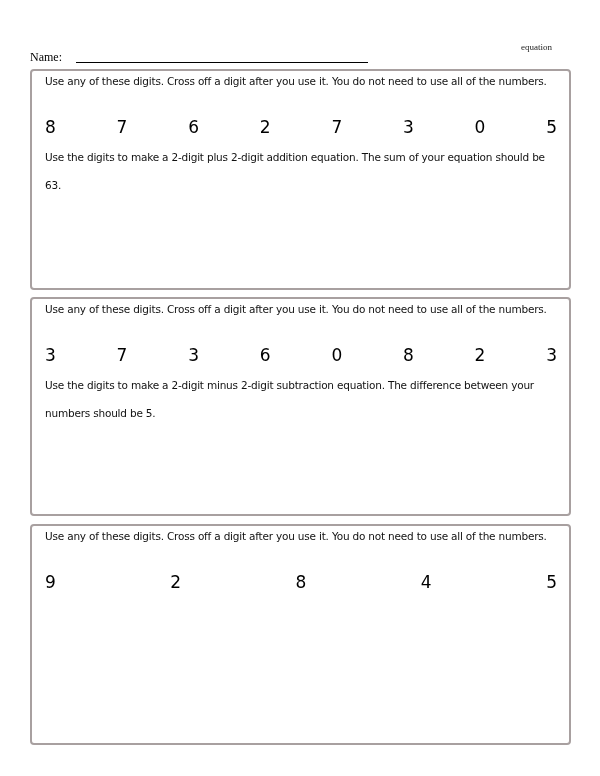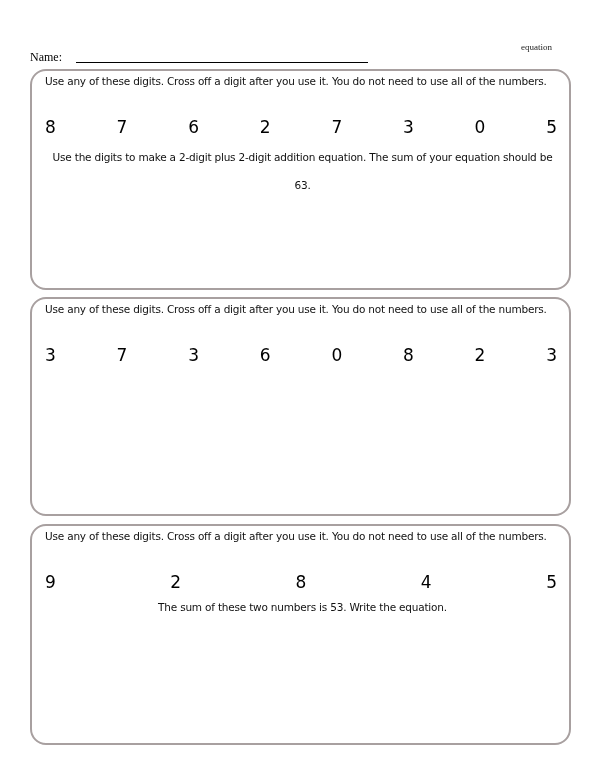--- a/index.html
+++ b/index.html
@@ -1,27 +1,27 @@
 <!DOCTYPE html>
 <html><head>
 <meta charset="utf-8">
 <style>
   html, body { margin: 0; padding: 0; background: #ffffff; }
   body { width: 600px; height: 776px; position: relative; overflow: hidden; font-family: "DejaVu Sans", sans-serif; color: #000; }
   .brand { position: absolute; left: 521px; top: 42px; font-family: "Liberation Serif", serif; font-size: 9px; color: #222; }
   .name-row { position: absolute; left: 30px; top: 50px; font-family: "Liberation Serif", serif; font-weight: normal; font-size: 12px; }
   .name-line { position: absolute; left: 76px; top: 62px; width: 292px; border-bottom: 1px solid #000; height: 0; }
-  .box { position: absolute; left: 30px; width: 537px; border: 2px solid #a8a0a0; border-radius: 16px; background: #fff; }
+  .box { position: absolute; left: 30px; width: 537px; border: 2px solid #a8a0a0; border-radius: 4px; background: #fff; }
   .box1 { top: 69px; height: 217px; }
   .box2 { top: 297px; height: 215px; }
   .box3 { top: 524px; height: 217px; }
   .intro { position: absolute; left: 13px; top: 4px; width: 515px; font-size: 10.5px; line-height: 12px; letter-spacing: -0.2px; color: #111; }
   .digits { position: absolute; left: 13px; right: 12px; top: 46px; display: flex; justify-content: space-between; font-size: 17px; font-weight: normal; }
   .digits span { display: inline-block; }
-  .task { position: absolute; left: 13px; top: 72px; width: 515px; font-size: 10.5px; line-height: 28px; letter-spacing: -0.2px; color: #111; text-align: center; }
+  .task { position: absolute; left: 13px; top: 72px; width: 515px; font-size: 10.5px; line-height: 28px; letter-spacing: -0.2px; color: #111; }
   .task.single { line-height: 14px; top: 74px; }
 </style>
 </head>
 <body>
 
 <div class="brand">equation</div>
 <div class="name-row">Name:</div>
 <div class="name-line"></div>
 
 <div class="box box1">
@@ -44,25 +44,25 @@
   <div class="digits">
     <span>3</span>
     <span>7</span>
     <span>3</span>
     <span>6</span>
     <span>0</span>
     <span>8</span>
     <span>2</span>
     <span>3</span>
   </div>
+  <div class="task">Use the digits to make a 2-digit minus 2-digit subtraction equation.  The difference between your numbers should be 5.</div>
 </div>
 
 <div class="box box3">
   <div class="intro">Use any of these digits.  Cross off a digit after you use it.  You do not need to use all of the numbers.</div>
   <div class="digits">
     <span>9</span>
     <span>2</span>
     <span>8</span>
     <span>4</span>
     <span>5</span>
   </div>
-  <div class="task single">The sum of these two numbers is 53.  Write the equation.</div>
 </div>
 
 </body></html>

